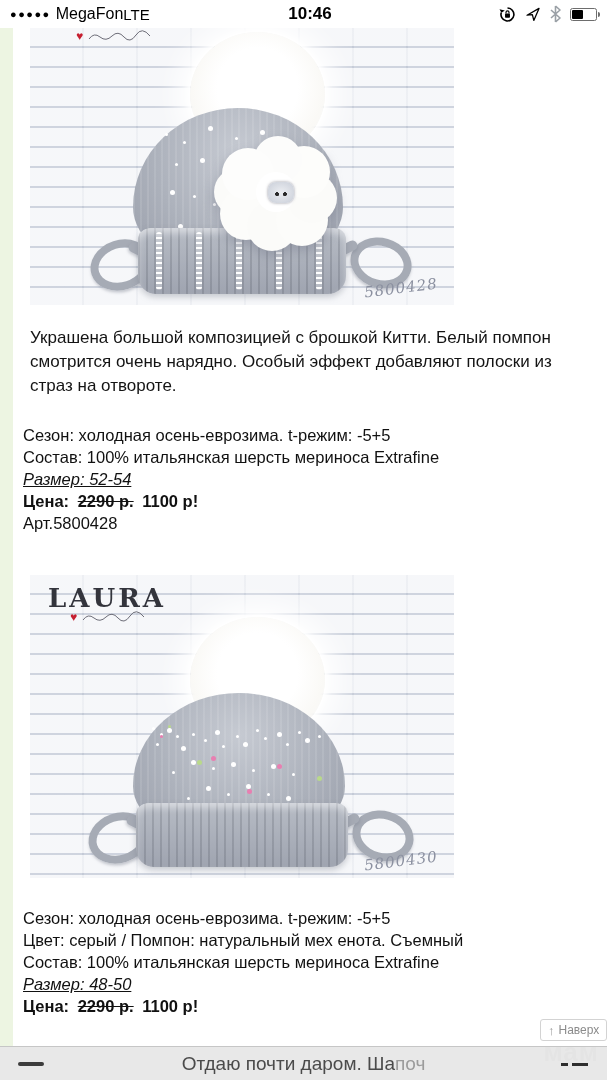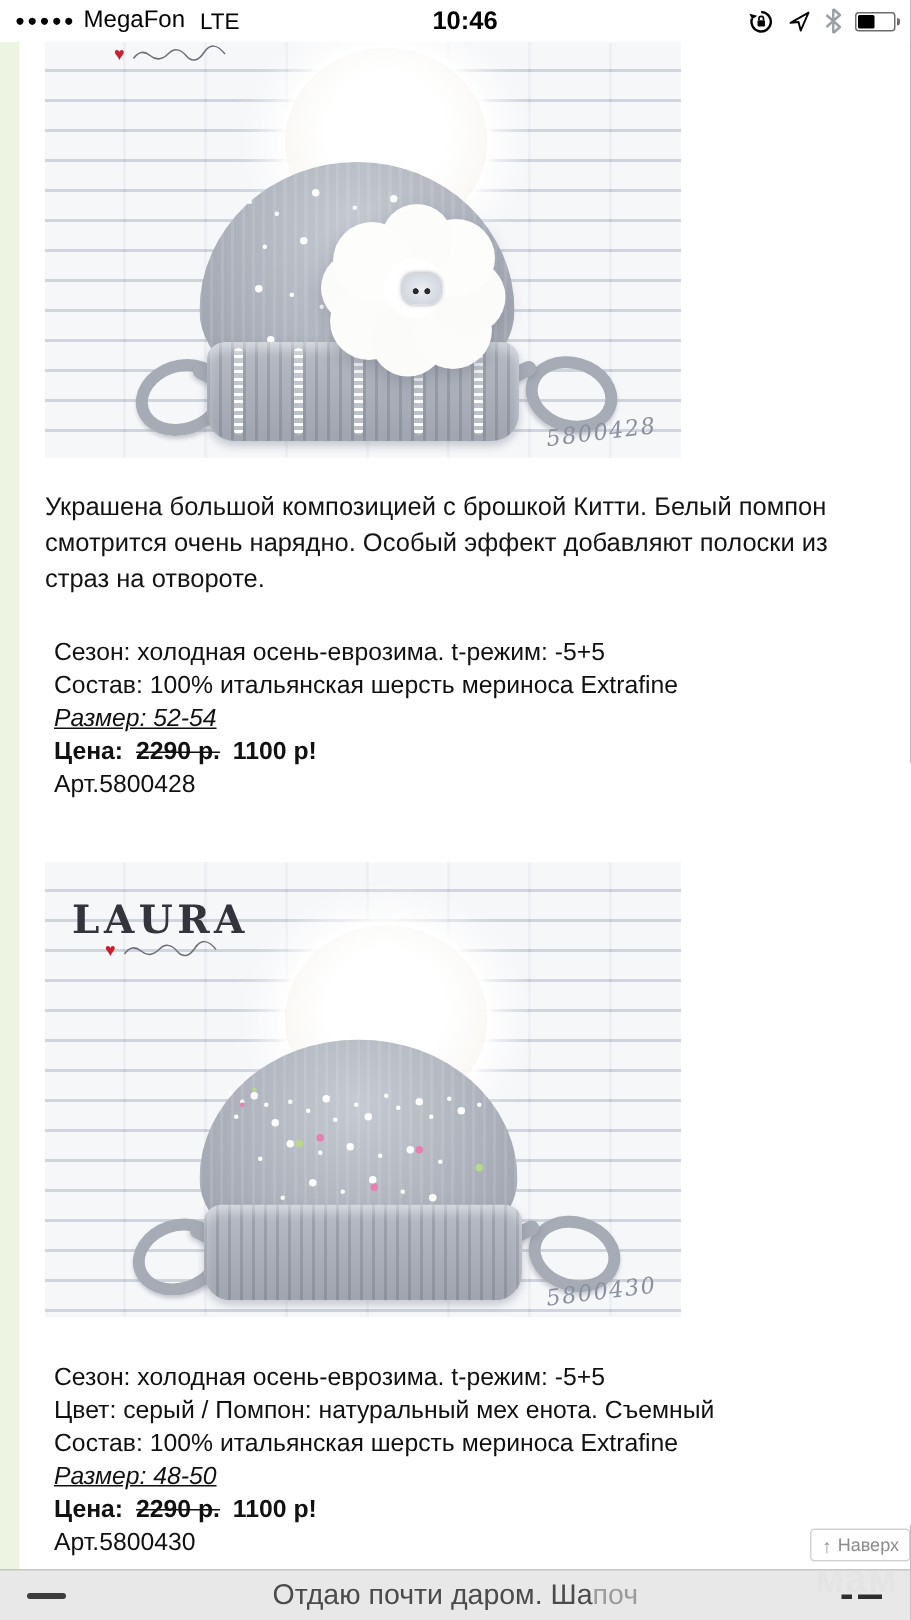--- a/index.html
+++ b/index.html
@@ -3,21 +3,21 @@
 <meta charset="utf-8">
 <style>
   html,body{margin:0;padding:0;background:#888;}
   .screen{position:relative;width:607px;height:1080px;background:#fff;overflow:hidden;
           font-family:"Liberation Sans",sans-serif;color:#111;margin:0 auto;}
 
   
   .statusbar{position:absolute;left:0;top:0;width:607px;height:28px;background:#fff;
              display:flex;align-items:center;padding:0 10px;box-sizing:border-box;z-index:20;}
   .sig-dots{font-size:11px;letter-spacing:1.5px;color:#000;margin-right:5px;}
-  .carrier{font-size:16px;color:#000;margin-right:10px;}
+  .carrier{font-size:16px;color:#000;}
   .network{font-size:15px;color:#000;}
   .sb-time{position:absolute;left:0;right:0;text-align:center;font-size:17px;font-weight:600;color:#000;margin-left:13px;}
   .sb-right{margin-left:auto;display:flex;align-items:center;gap:8px;z-index:2;}
   .battery{position:relative;width:25px;height:11px;border:1px solid #6d6d6d;border-radius:2.5px;background:#fff;}
   .battery .fill{position:absolute;left:1px;top:1px;bottom:1px;width:42%;background:#000;border-radius:1px;}
   .battery .cap{position:absolute;right:-4px;top:3px;width:2.5px;height:5px;background:#6d6d6d;border-radius:0 2px 2px 0;}
 
   
   .green-strip{position:absolute;left:0;top:28px;width:13px;height:1018px;background:#edf5e2;}
 
@@ -74,27 +74,27 @@
               75px 66px 0 #fff, 95px 58px 0 1px #fff, 115px 66px 0 #fff, 35px 70px 0 #fff,
               135px 70px 0 1px #fff, 85px 84px 0 #fff, 65px 88px 0 #fff, 105px 90px 0 1px #fff;}
   .sparkles-p{background:#e87fb1;box-shadow:52px 22px 0 1px #e87fb1, 118px 30px 0 1px #e87fb1, 88px 55px 0 1px #e87fb1;}
   .sparkles-g{background:#b9d98a;box-shadow:30px 36px 0 1px #b9d98a, 150px 52px 0 1px #b9d98a;}
 
   .wm{position:absolute;right:16px;bottom:8px;font:italic 15px "DejaVu Serif",serif;color:#8b90a0;
       transform:rotate(-7deg);letter-spacing:1px;}
 
   .mini-logo{position:absolute;left:46px;top:0;height:16px;display:flex;align-items:center;gap:5px;}
   .heart{color:#c61f30;font-size:12px;line-height:1;}
-  .brand-logo{position:absolute;left:18px;top:24px;}
+  .brand-logo{position:absolute;left:18px;top:8px;}
   .brand-name{font-family:"DejaVu Serif",serif;font-size:26px;font-weight:600;letter-spacing:3px;color:#33343c;}
   .brand-sub{display:flex;align-items:center;gap:5px;margin:-2px 0 0 22px;}
 
   
   .desc{position:absolute;left:30px;top:326px;width:556px;font-size:17px;line-height:24px;color:#141414;}
-  .details{position:absolute;left:36px;width:556px;font-size:16.5px;}
+  .details{position:absolute;left:23px;width:556px;font-size:16.5px;}
   .details .line{line-height:22px;height:22px;white-space:nowrap;}
   .d1{top:424px;} .d2{top:907px;}
   .size-line{font-style:italic;text-decoration:underline;}
   .price-line{font-weight:bold;}
   .old-price{text-decoration:line-through;margin:0 4px;text-align:right;}
 
   
   .site-mark{position:absolute;right:8px;top:1026px;z-index:1;line-height:1;text-align:left;}
   .site-mark .l1{font-size:13px;font-weight:bold;color:#cccccc;margin-left:2px;}
   .site-mark .l2{font-size:26px;font-weight:bold;color:#c6c6c6;letter-spacing:1px;}
@@ -218,21 +218,20 @@
   <div class="details d2">
     <div class="line">Сезон: холодная осень-еврозима. t-режим: -5+5</div>
     <div class="line">Цвет: серый / Помпон: натуральный мех енота. Съемный</div>
     <div class="line">Состав: 100% итальянская шерсть мериноса Extrafine</div>
     <div class="line size-line">Размер: 48-50</div>
     <div class="line price-line">
       <span>Цена:</span>
       <span class="old-price">2290 р.</span>
       <span>1100 р!</span>
     </div>
-    <div class="line">Арт.5800430</div>
   </div>
 
   <div class="site-mark">
     <div class="l1">для</div>
     <div class="l2">мам</div>
   </div>
   <div class="back-top">
     <span class="arr">↑</span>
     <span class="lbl">Наверх</span>
   </div>

